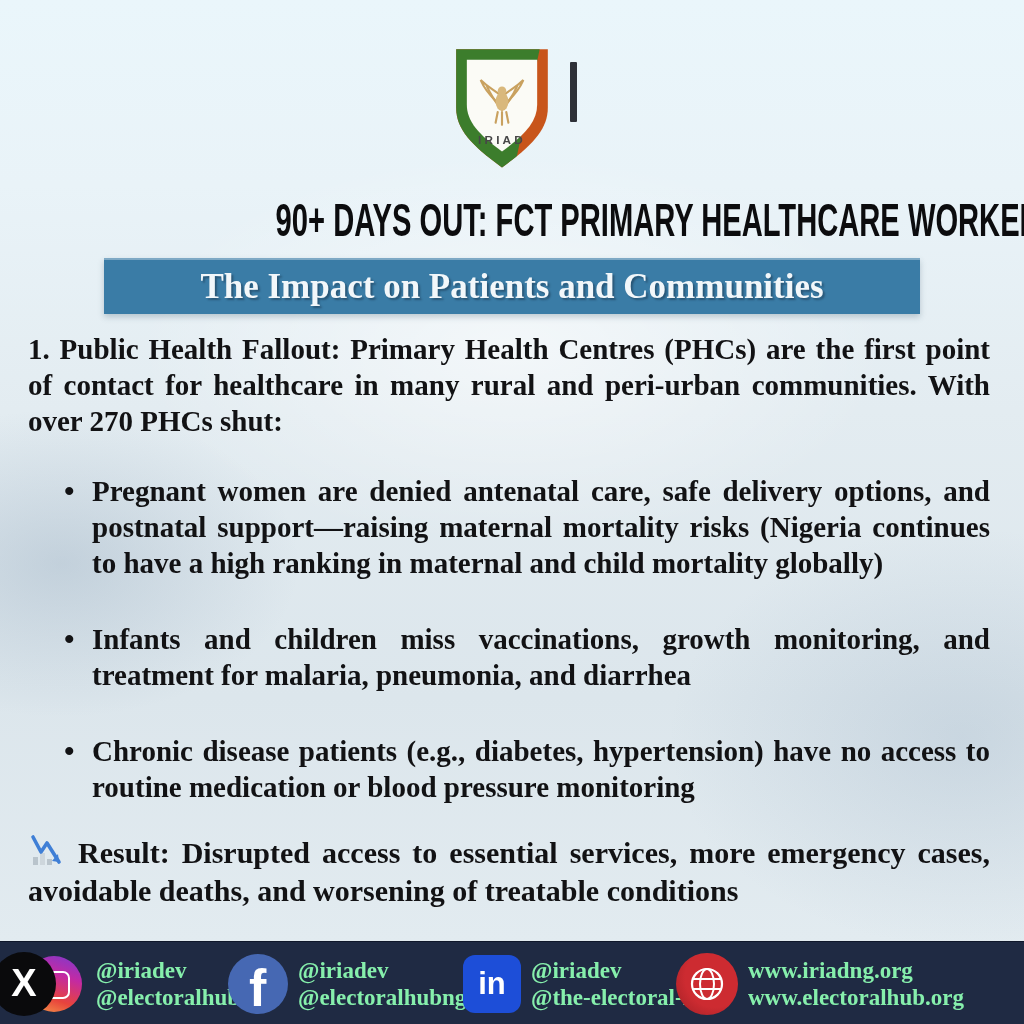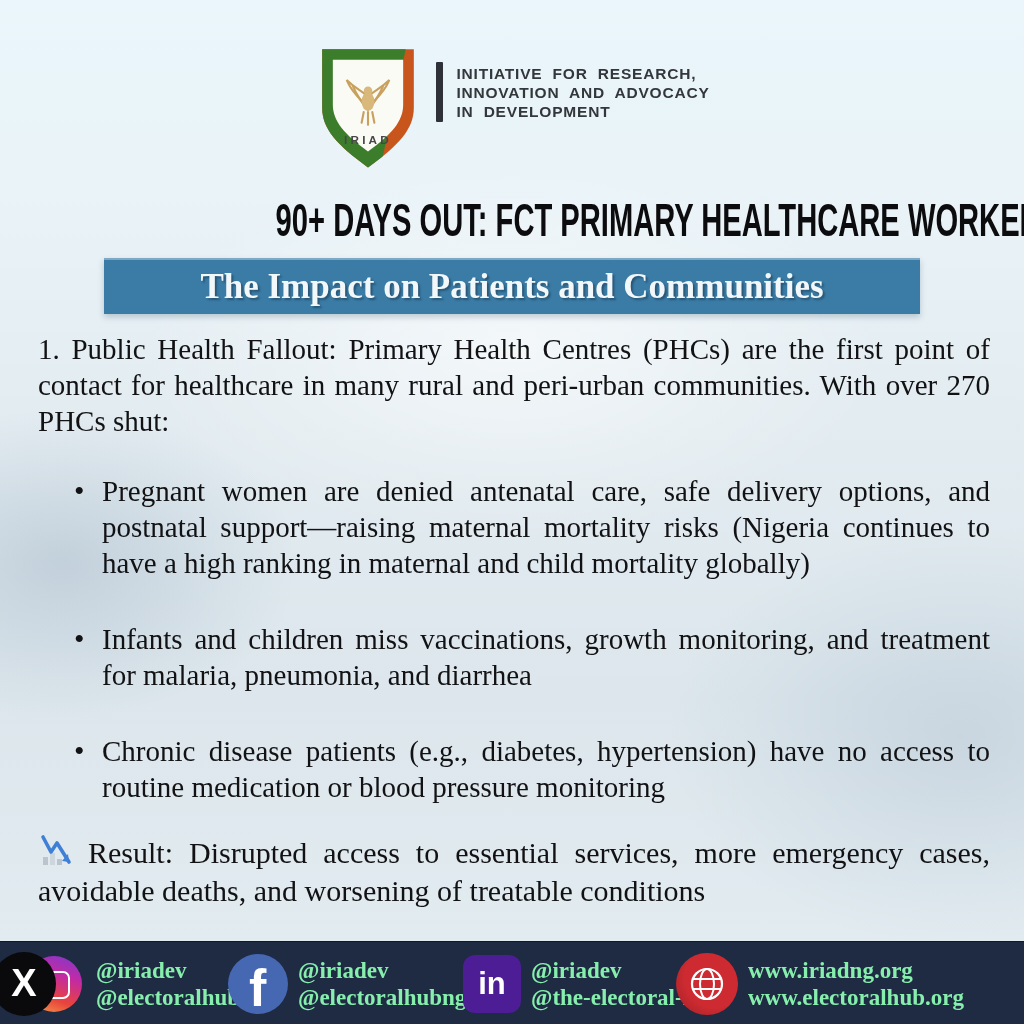--- a/index.html
+++ b/index.html
@@ -71,23 +71,23 @@
   .banner > span {
     font-family: "Liberation Serif", serif;
     font-weight: 700;
     font-size: 35px;
     color: #f2f7fa;
     text-shadow: 2px 2px 2px rgba(20,40,60,0.45);
   }
 
   
   .body-text {
-    padding: 17px 34px 0 38px;
+    padding: 17px 34px 0 28px;
     color: #121214;
-    font-weight: 400;
+    font-weight: 700;
   }
   .intro {
     font-size: 29px;
     line-height: 36px;
     text-align: justify;
     margin-bottom: 34px;
   }
   .bullet-list { list-style: none; }
   .bullet-item {
     position: relative;
@@ -158,21 +158,21 @@
     width: 60px; height: 60px; border-radius: 50%;
     background: #4668b3; overflow: hidden; position: relative; flex: 0 0 auto;
   }
   .fb-circle span {
     position: absolute; left: 21px; top: 4px;
     color: #ffffff; font-family: "Liberation Sans", sans-serif;
     font-weight: 700; font-size: 52px;
   }
   .li-square {
     width: 58px; height: 58px; border-radius: 12px;
-    background: #4c1d95;
+    background: #1d4ed8;
     display: flex; align-items: center; justify-content: center; flex: 0 0 auto;
     color: #ffffff; font-family: "Liberation Sans", sans-serif;
     font-weight: 800; font-size: 31px; letter-spacing: 0px;
   }
   .globe-circle {
     width: 62px; height: 62px; border-radius: 50%;
     background: radial-gradient(circle at 62% 40%, #cd2b31 55%, #9e1f25 100%);
     display: flex; align-items: center; justify-content: center; flex: 0 0 auto;
   }
 </style>
@@ -204,25 +204,20 @@
           <path d="M46 62 L44 72 M50 62 L50 74 M54 62 L56 72"></path>
         </g>
         <ellipse cx="50" cy="52" rx="6" ry="9" fill="#d9b87c"></ellipse>
         <circle cx="50" cy="42" r="4" fill="#d9b87c"></circle>
 
         <text x="50" y="92" text-anchor="middle" font-family="Liberation Sans, sans-serif" font-weight="bold" font-size="11" letter-spacing="3" fill="#474747">IRIAD</text>
       </svg>
     </div>
     <div class="org-block">
       <div class="org-bar"></div>
-      <div class="org-name">
-        <div>INITIATIVE FOR RESEARCH,</div>
-        <div>INNOVATION AND ADVOCACY</div>
-        <div>IN DEVELOPMENT</div>
-      </div>
     </div>
   </header>
 
   <h1 class="title">
     <span>90+ DAYS OUT: FCT PRIMARY HEALTHCARE WORKERS STRIKE</span>
   </h1>
 
   <div class="banner">
     <span>The Impact on Patients and Communities</span>
   </div>

